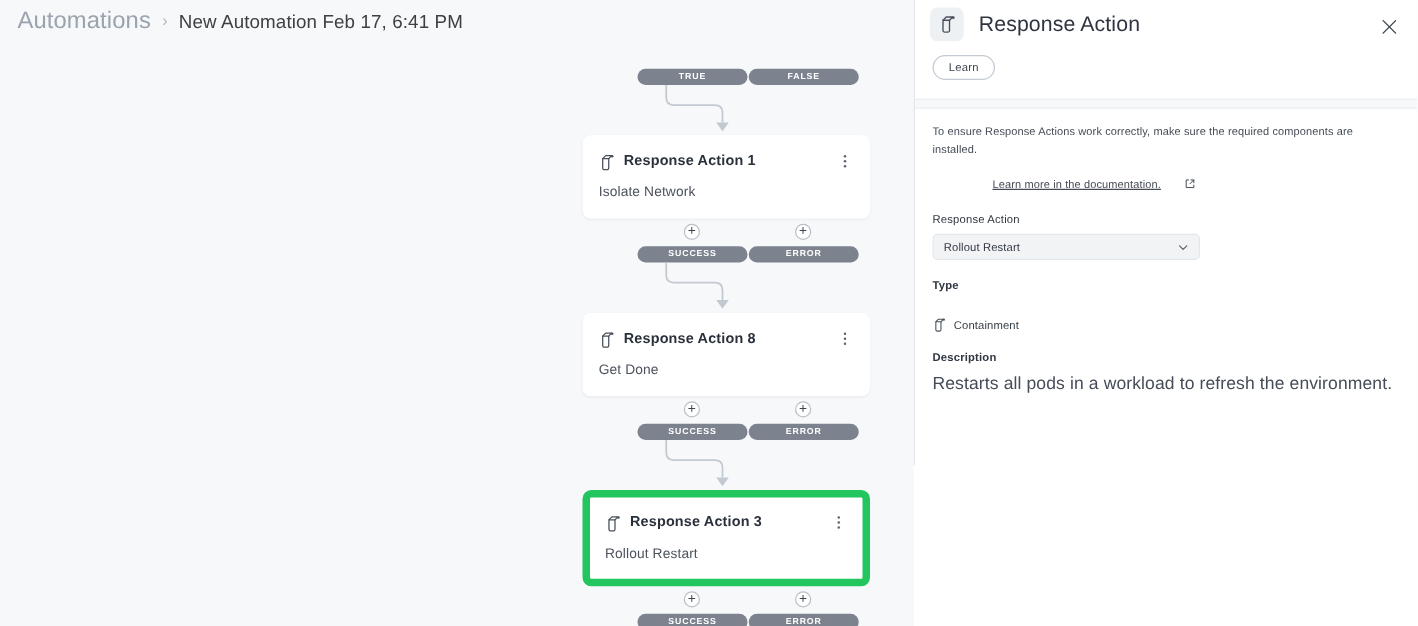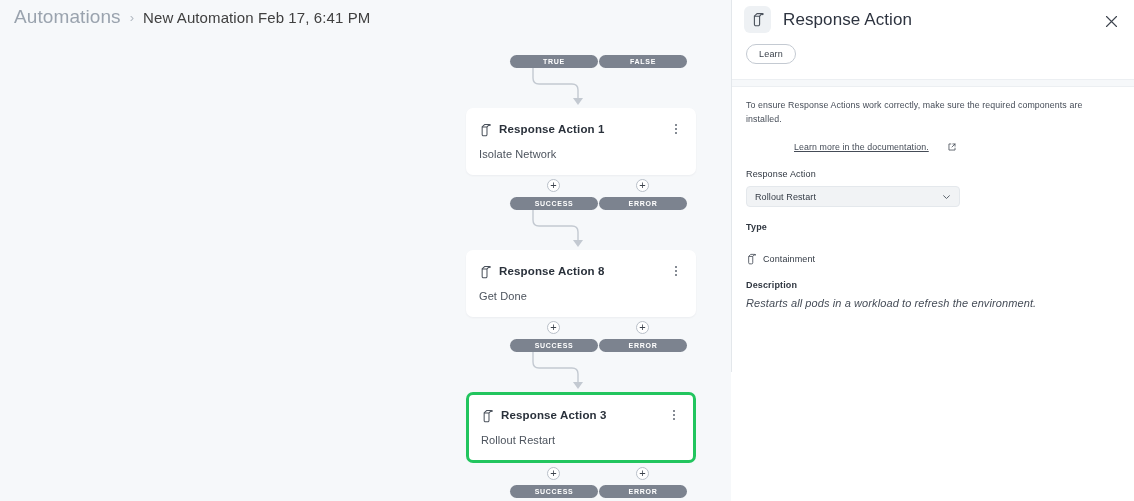--- a/index.html
+++ b/index.html
@@ -93,21 +93,21 @@
   
   .node {
     position: relative;
     background: #ffffff;
     border-radius: 7px;
     padding: 14px 16px 14px 12px;
     box-shadow: 0 1px 2px rgba(30, 40, 60, .05);
     border: 1px solid transparent;
   }
   .node.selected {
-    border: 3px solid #22c55e;
+    border: 6px solid #22c55e;
     box-shadow: none;
   }
   .node-head {
     display: flex;
     gap: 7px;
   }
   .node-icon { width: 13px; height: 14px; flex: none; display: block; }
   .node-title {
     font-size: 11.5px;
     font-weight: 700;
@@ -299,24 +299,23 @@
     align-items: center;
     gap: 6px;
     font-size: 9px;
     color: #343b45;
     letter-spacing: .1px;
   }
   .type-value svg { width: 11px; height: 12px; display: block; flex: none; }
 
   .desc-text {
     margin-top: 7px;
-    font-size: 11px;
+    font-size: 14px;
     color: #454c57;
     letter-spacing: .1px;
-    font-style: italic;
   }
 </style>
 </head>
 <body>
 
 <div class="app">
 
   <div class="canvas-pane">
 
     <div class="breadcrumb">

